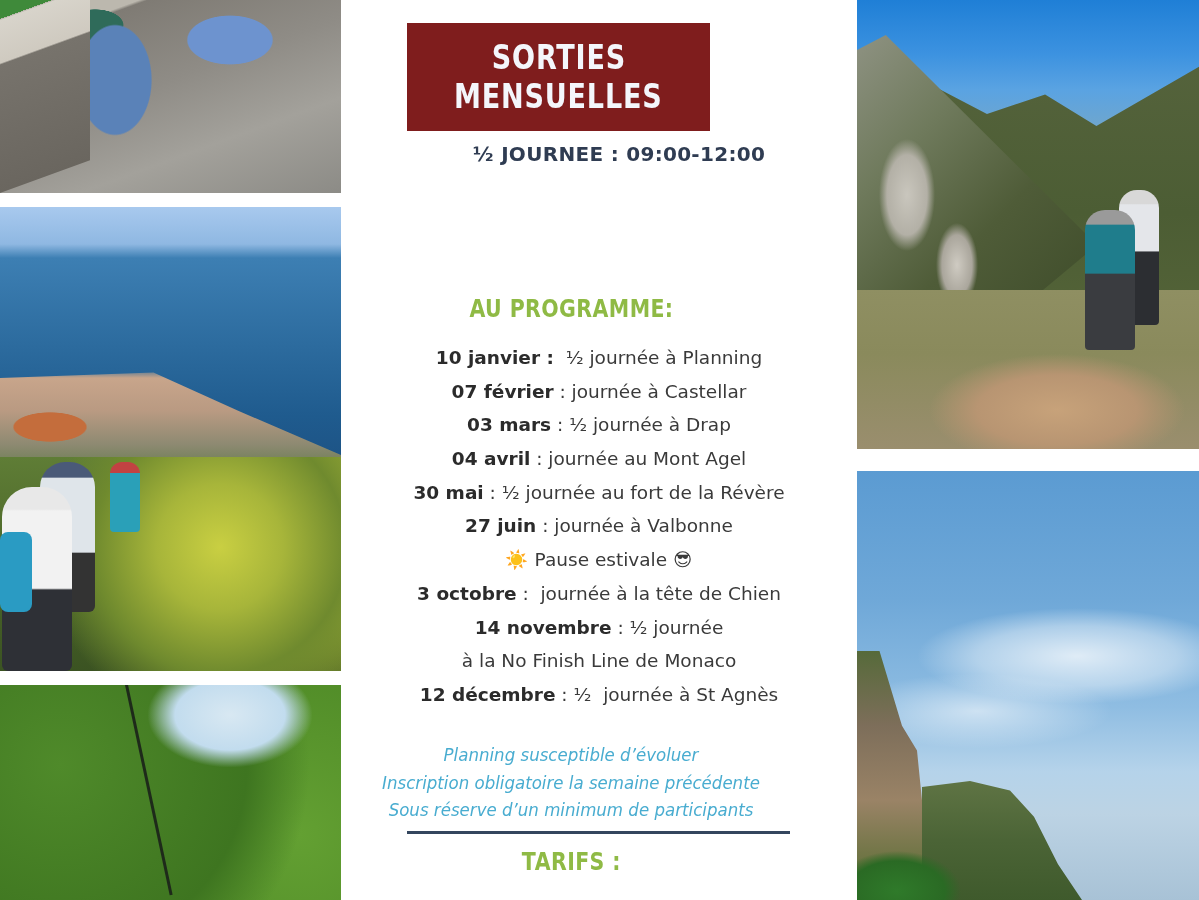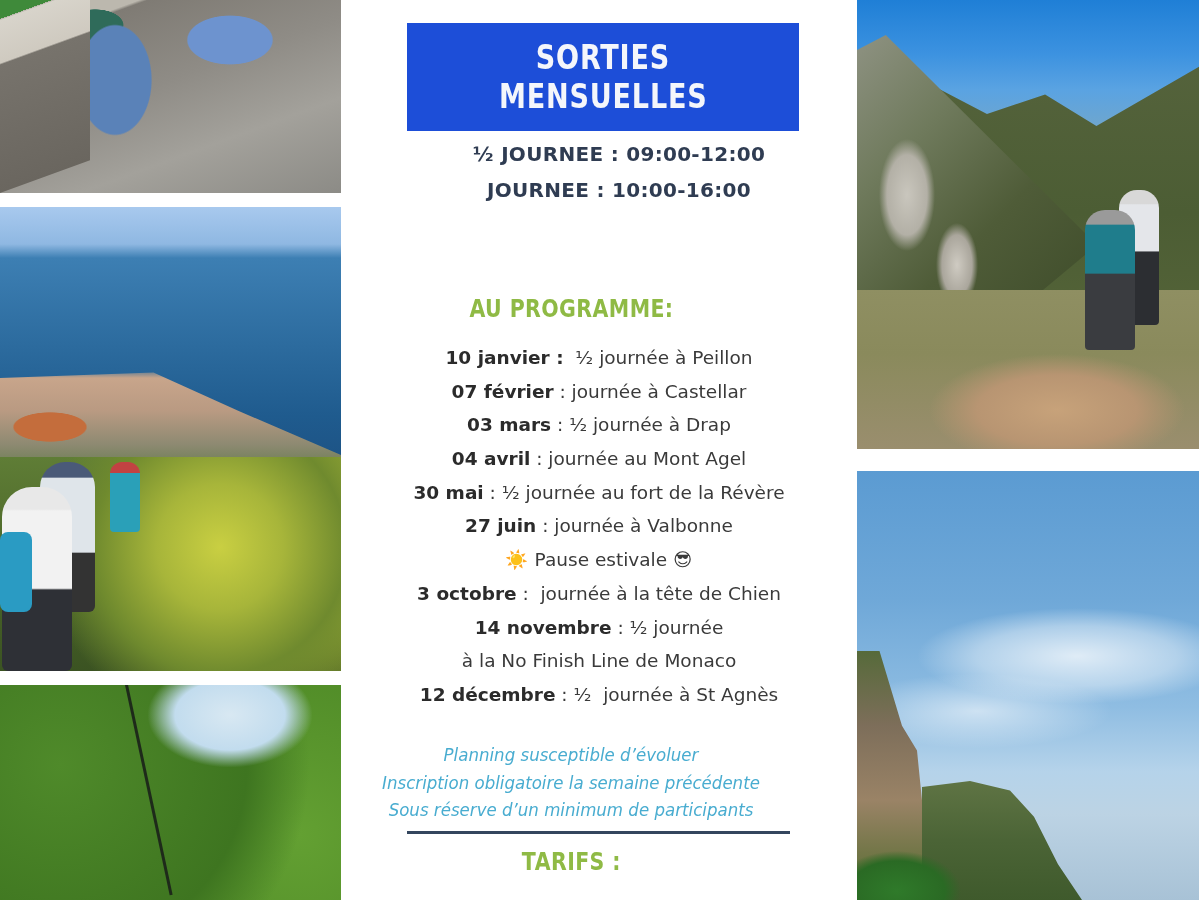--- a/index.html
+++ b/index.html
@@ -90,22 +90,22 @@
       clip-path: polygon(0 0, 30% 0, 60% 30%, 80% 40%, 100% 100%, 0 100%); }
     #photo-right-2 .hill { position:absolute; left:65px; top:310px; width:160px; height:119px;
       background: linear-gradient(180deg, #5f7444 0%, #4b6436 50%, #3f5a2c 100%);
       clip-path: polygon(0 5%, 30% 0, 55% 8%, 70% 30%, 85% 70%, 100% 100%, 0 100%); }
     #photo-right-2 .trees { position:absolute; left:0; top:360px; width:130px; height:69px;
       background: radial-gradient(ellipse 80px 50px at 40px 60px, #2f7a2a 0%, #2a6a24 60%, transparent 80%); }
 
     
     .center { position: absolute; left: 341px; top: 0; width: 516px; height: 900px; text-align: center; }
 
-    .banner { position: absolute; left: 66px; top: 23px; width: 392px; height: 108px;
-      background: #1d4ed8; color: #f4f6fb;
+    .banner { position: absolute; left: 66px; top: 23px; width: 303px; height: 108px;
+      background: #7f1d1d; color: #f4f6fb;
       font-family: "DejaVu Sans", sans-serif; font-weight: bold;
       font-size: 33px; line-height: 39px; letter-spacing: 1px;
       display: flex; flex-direction: column; align-items: center; justify-content: center;
       transform-origin: center; }
     .banner span { display:block; transform: scaleX(0.82); }
 
     .hours { position: absolute; left: 0; width: 556px; color: #2f3c52;
       font-family: "DejaVu Sans", sans-serif; font-weight: bold; font-size: 20px; letter-spacing: 0.3px; }
     #hours-half { top: 142px; }
     #hours-full { top: 178px; }
@@ -158,28 +158,27 @@
   <div class="trees"></div>
 </div>
 
 <div class="center">
   <div class="banner">
     <span>SORTIES</span>
     <span>MENSUELLES</span>
   </div>
 
   <div class="hours" id="hours-half">½ JOURNEE : 09:00-12:00</div>
-  <div class="hours" id="hours-full">JOURNEE : 10:00-16:00</div>
 
   <div class="section-title" id="programme-title">
     <span>AU PROGRAMME:</span>
   </div>
 
   <div class="schedule">
-    <div class="sched-line"><b>10 janvier :</b><span style="white-space:pre">  ½ journée à Peillon</span></div>
+    <div class="sched-line"><b>10 janvier :</b><span style="white-space:pre">  ½ journée à Planning</span></div>
     <div class="sched-line"><b>07 février</b><span style="white-space:pre"> : journée à Castellar</span></div>
     <div class="sched-line"><b>03 mars</b><span style="white-space:pre"> : ½ journée à Drap</span></div>
     <div class="sched-line"><b>04 avril</b><span style="white-space:pre"> : journée au Mont Agel</span></div>
     <div class="sched-line"><b>30 mai</b><span style="white-space:pre"> : ½ journée au fort de la Révère</span></div>
     <div class="sched-line"><b>27 juin</b><span style="white-space:pre"> : journée à Valbonne</span></div>
     <div class="sched-line"><span>☀️ Pause estivale 😎</span></div>
     <div class="sched-line"><b>3 octobre</b><span style="white-space:pre"> :  journée à la tête de Chien</span></div>
     <div class="sched-line"><b>14 novembre</b><span style="white-space:pre"> : ½ journée</span></div>
     <div class="sched-line"><span>à la No Finish Line de Monaco</span></div>
     <div class="sched-line"><b>12 décembre</b><span style="white-space:pre"> : ½  journée à St Agnès</span></div>

